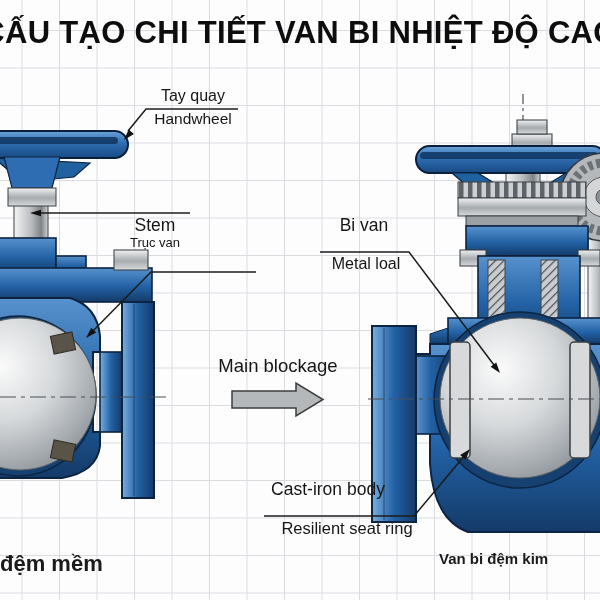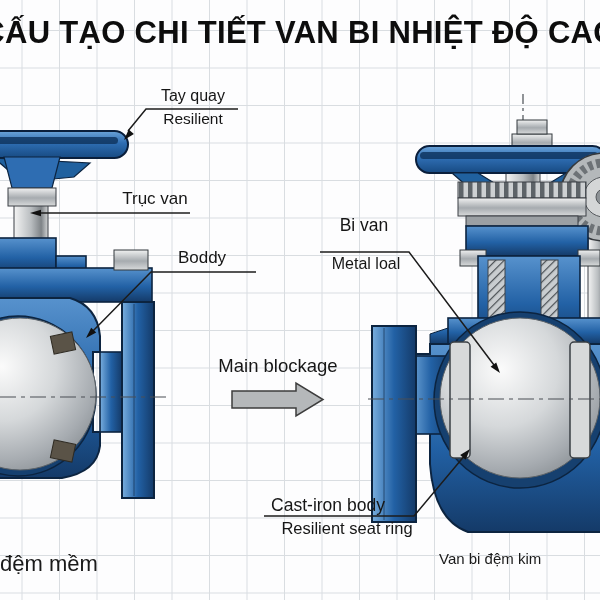--- a/index.html
+++ b/index.html
@@ -14,23 +14,23 @@
     font-family:"Liberation Sans",sans-serif;
     color:#141414;
   }
   svg.layer{position:absolute;left:0;top:0;}
   .title{
     position:absolute;top:10px;left:50%;transform:translateX(-50%);
     white-space:nowrap;font-size:31px;font-weight:700;letter-spacing:.3px;
     color:#0d0d0d;line-height:46px;
   }
   .ann{position:absolute;text-align:center;white-space:nowrap;color:#161616;line-height:1.05;}
-  .fs18{font-size:16px;} .fs19{font-size:17px;} .fs175{font-size:17.5px;}
+  .fs18{font-size:16px;} .fs19{font-size:13px;margin-top:46px;} .fs175{font-size:17.5px;}
   .fs16{font-size:16px;} .fs165{font-size:16.5px;} .fs155{font-size:15.5px;}
-  .caption{position:absolute;font-size:22px;color:#1a1a1a;white-space:nowrap;}
+  .caption{position:absolute;font-size:22px;color:#1a1a1a;white-space:nowrap;font-weight:bold;}
 </style>
 </head>
 <body>
 
 <div class="canvas">
 
   <svg class="layer" width="600" height="600" viewBox="0 0 600 600">
     <defs>
       <linearGradient id="gBarBlue" x1="0" y1="0" x2="0" y2="1">
         <stop offset="0" stop-color="#6ba3d8"></stop>
@@ -173,30 +173,30 @@
       <polygon points="30,213 41,209.7 41,216.3"></polygon>
       <polygon points="86,338 91.2,327.7 96.2,332.6"></polygon>
       <polygon points="500,373 490.6,366.7 496.2,362.5"></polygon>
       <polygon points="470,449 465.6,459.7 460.2,455.1"></polygon>
     </g>
   </svg>
 
   <div class="title">CẤU TẠO CHI TIẾT VAN BI NHIỆT ĐỘ CAO</div>
 
   <div class="ann fs18" style="left:140px;top:88px;width:106px;">Tay quay</div>
-  <div class="ann fs155" style="left:140px;top:111px;width:106px;">Resilient</div>
+  <div class="ann fs155" style="left:140px;top:111px;width:106px;">Handwheel</div>
 
   <div class="ann fs19" style="left:103px;top:190px;width:104px;">Trục van</div>
-
-  <div class="ann fs19" style="left:150px;top:249px;width:104px;">Boddy</div>
+  <div class="ann fs175" style="left:103px;top:216px;width:104px;">Stem</div>
+
 
   <div class="ann fs175" style="left:318px;top:216px;width:92px;">Bi van</div>
   <div class="ann fs16" style="left:318px;top:256px;width:96px;">Metal loal</div>
 
-  <div class="ann fs175" style="left:262px;top:496px;width:132px;">Cast-iron body</div>
+  <div class="ann fs175" style="left:262px;top:480px;width:132px;">Cast-iron body</div>
   <div class="ann" style="left:206px;top:356px;width:144px;font-size:18.5px;">Main blockage</div>
 
   <div class="ann fs165" style="left:268px;top:520px;width:158px;">Resilient seat ring</div>
 
   <div class="caption" style="left:0px;top:551px;">đệm mềm</div>
   <div class="caption" style="left:439px;top:550px;font-size:15px;">Van bi đệm kim</div>
 
 </div>
 
 </body></html>

